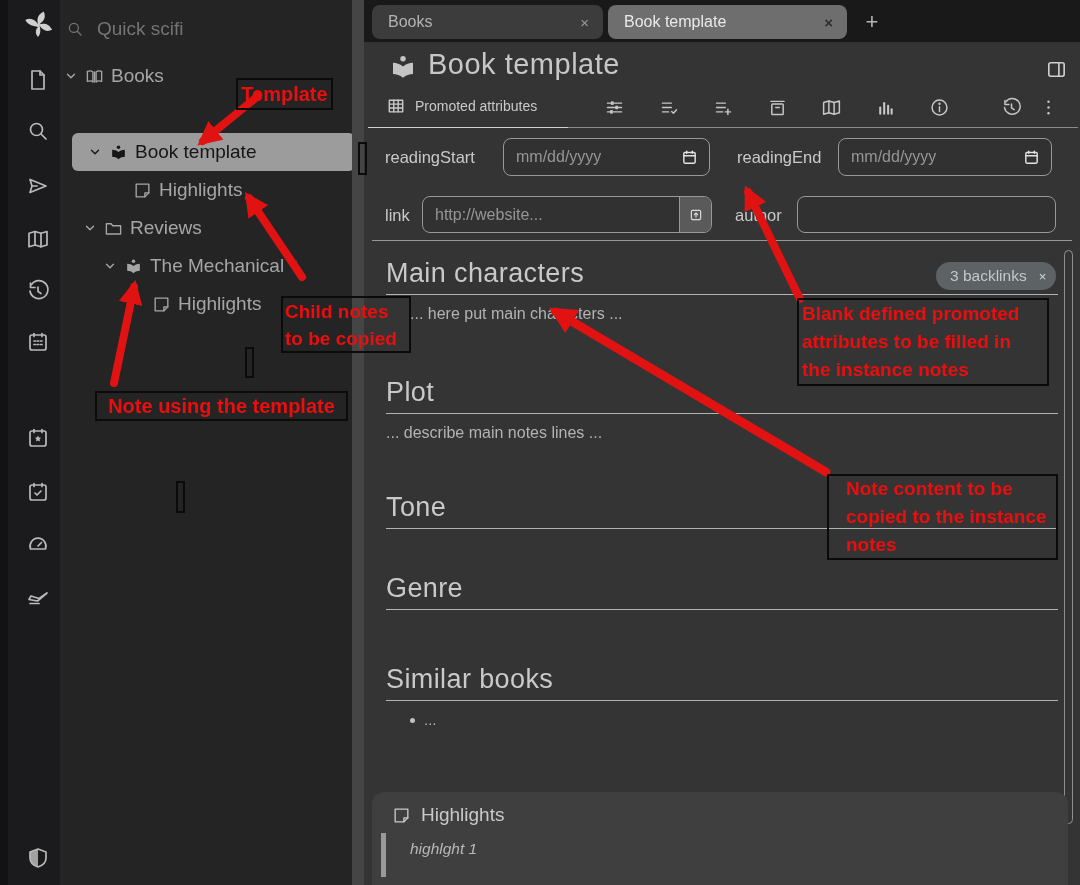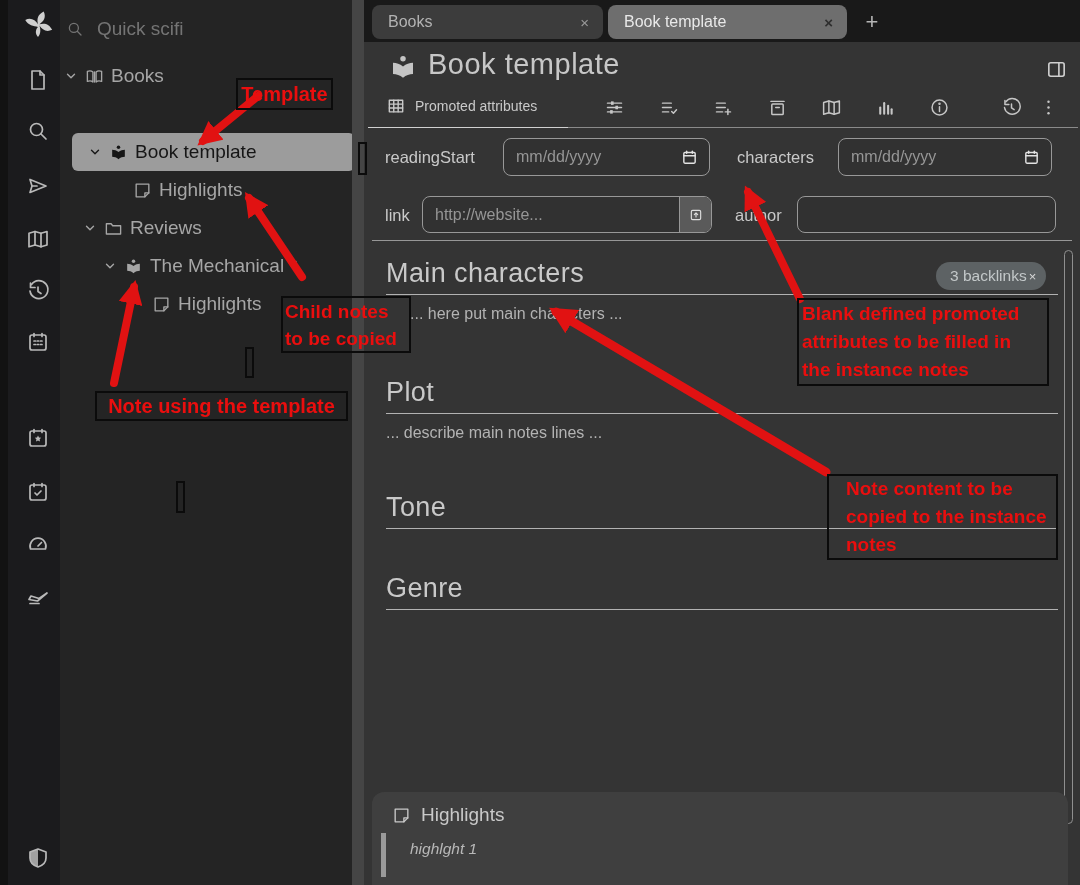--- a/index.html
+++ b/index.html
@@ -68,21 +68,21 @@
   .doc .s0 h2 { margin-top:12px; } .doc .s0 p { margin-top:10px; padding-left:24px; }
   .doc .s1 h2 { margin-top:54px; } .doc .s1 p { margin-top:10px; }
   .doc .s2 h2 { margin-top:50px; }
   .doc .s3 h2 { margin-top:44px; } .doc .s3 p { margin-top:10px; }
   .doc .s4 h2 { margin-top:54px; }
   .misspell { text-decoration:underline wavy #d03a3a; text-decoration-thickness:1px; text-underline-offset:3px; }
   .doc ul { margin-top:10px; padding-left:38px; list-style:none; }
   .doc li { font-size:15px; color:#b3b3b3; position:relative; }
   .doc li:before { content:""; position:absolute; left:-14px; top:7px; width:5px; height:5px; border-radius:50%; background:#c0c0c0; }
 
-  .backlinks-pill { position:absolute; left:572px; top:262px; height:28px; padding:0 10px 0 14px; background:#5d6264; border-radius:14px; display:flex; align-items:center; gap:2px; }
+  .backlinks-pill { position:absolute; left:572px; top:262px; height:28px; padding:0 10px 0 14px; background:#5d6264; border-radius:14px; display:flex; align-items:center; gap:12px; }
   .backlinks-pill .bl-text { color:#c3c8c9; font-size:15.5px; }
   .backlinks-pill .bl-close { color:#d8d8d8; font-size:13px; }
 
   .scroll-track { position:absolute; left:700px; top:250px; width:9px; height:574px; border:1.5px solid #8f8f8f; border-radius:5px; }
 
   
   .child-card { position:absolute; left:8px; top:792px; width:696px; height:100px; background:#3f3f3f; border-radius:12px 12px 0 0; }
   .child-card .cc-head { position:absolute; left:20px; top:12px; display:flex; align-items:center; gap:10px; color:#c9c9c9; font-size:19px; }
   .child-card .cc-head svg { width:19px; height:19px; }
   .child-card .cc-quote-bar { position:absolute; left:9px; top:41px; width:5px; height:44px; background:#9a9a9a; }
@@ -385,21 +385,21 @@
     <span class="pa-label" style="left:21px; top:148px">readingStart</span>
     <div class="pa-input" style="left:139px; top:138px; width:207px; height:38px">
       <input type="text" placeholder="mm/dd/yyyy" style="">
       <svg class="ic pa-cal" viewBox="0 0 24 24">
           <rect x="4" y="5" width="16" height="15" rx="1.5" stroke-width="2"></rect>
           <line x1="8" y1="3" x2="8" y2="6" stroke-width="2"></line>
           <line x1="16" y1="3" x2="16" y2="6" stroke-width="2"></line>
           <line x1="4" y1="9.5" x2="20" y2="9.5" stroke-width="2"></line>
         </svg>
     </div>
-    <span class="pa-label" style="left:373px; top:148px">characters</span>
+    <span class="pa-label" style="left:373px; top:148px">readingEnd</span>
     <div class="pa-input" style="left:474px; top:138px; width:214px; height:38px">
       <input type="text" placeholder="mm/dd/yyyy" style="">
       <svg class="ic pa-cal" viewBox="0 0 24 24">
           <rect x="4" y="5" width="16" height="15" rx="1.5" stroke-width="2"></rect>
           <line x1="8" y1="3" x2="8" y2="6" stroke-width="2"></line>
           <line x1="16" y1="3" x2="16" y2="6" stroke-width="2"></line>
           <line x1="4" y1="9.5" x2="20" y2="9.5" stroke-width="2"></line>
         </svg>
     </div>
 
@@ -427,20 +427,26 @@
       </div>
       <div class="s1">
         <h2>Plot</h2>
         <p>... describe main notes lines ...</p>
       </div>
       <div class="s2">
         <h2>Tone</h2>
       </div>
       <div class="s3">
         <h2>Genre</h2>
+      </div>
+      <div class="s4">
+        <h2>Similar books</h2>
+        <ul>
+            <li>...</li>
+          </ul>
       </div>
     </div>
 
     <div class="backlinks-pill">
       <span class="bl-text">3 backlinks</span>
       <span class="bl-close">×</span>
     </div>
 
     <div class="scroll-track"></div>
 

